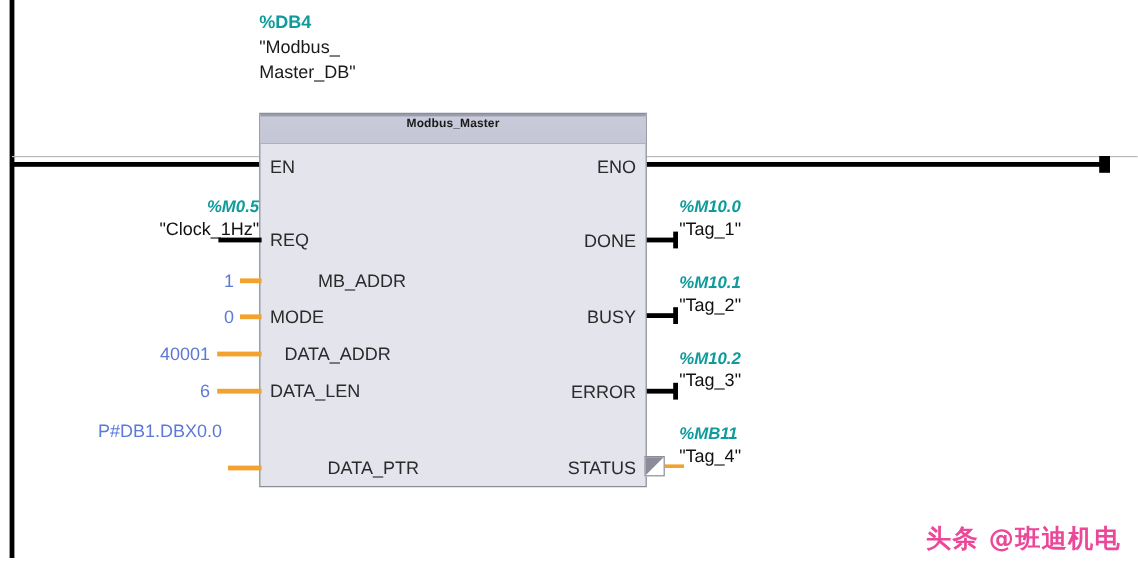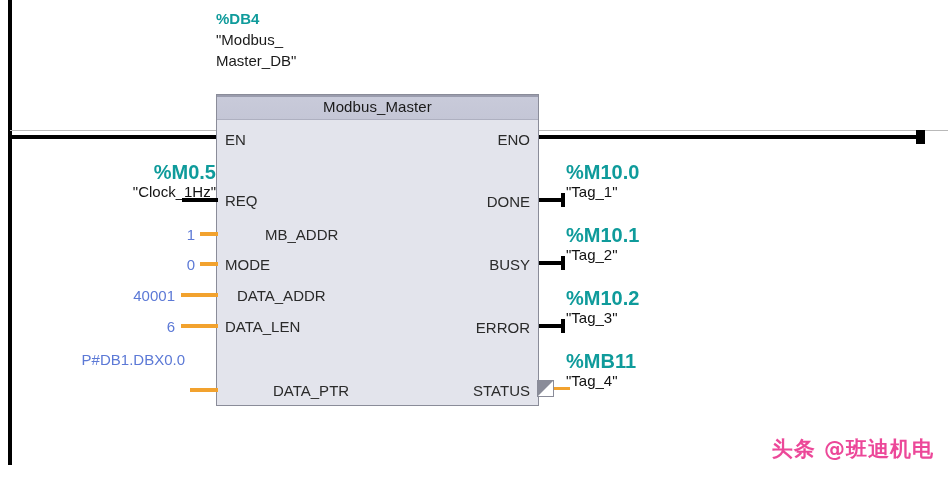--- a/index.html
+++ b/index.html
@@ -18,37 +18,37 @@
 
   
   .fb{position:absolute;left:216px;top:94px;width:323px;height:312px;
       background:#e3e4ec;border:1px solid #8a8c99;box-sizing:border-box;
       box-shadow:0 0 0 0 rgba(0,0,0,0);}
   .fb-head{position:absolute;left:0;top:0;width:100%;height:25px;
       background:linear-gradient(#c9cbda,#c4c6d6);
       border-bottom:1px solid #aeb0c0;box-sizing:border-box;}
   .fb-head-top{position:absolute;left:0;top:0;width:100%;height:2px;background:#9a9cad;}
   .fb-title{position:absolute;left:0;top:3px;width:100%;text-align:center;
-      font-size:15px;font-weight:normal;color:#1a1a1a;letter-spacing:.1px;}
+      font-size:10px;font-weight:bold;color:#1a1a1a;letter-spacing:.1px;}
 
   
   .pin{position:absolute;font-size:15px;color:#2a2a2a;line-height:16px;white-space:nowrap;}
   .pin.in{left:8px;text-align:left;}
   .pin.out{right:8px;text-align:right;}
 
   
   .dblabel{position:absolute;left:216px;top:8px;width:323px;text-align:left;line-height:21px;}
   .dblabel .db{font-size:15px;font-weight:bold;color:#0f9b9b;display:block;}
   .dblabel .nm{font-size:15px;color:#1a1a1a;display:block;}
 
   
   .op{position:absolute;white-space:nowrap;line-height:19px;}
   .op.right{text-align:right;}
   .op.left{text-align:left;}
-  .t-teal{font-size:20px;font-weight:bold;color:#0f9b9b;}
+  .t-teal{font-size:14px;font-weight:bold;color:#0f9b9b;font-style:italic;}
   .t-black{font-size:15px;color:#111;}
   .t-blue{font-size:15px;color:#5c79d6;}
 
   
   .wire{position:absolute;height:4px;}
   .wire.blk{background:#000;}
   .wire.org{background:#f2a22e;height:4px;}
   .wire.org-thin{background:#f2a22e;height:3px;}
   .tick{position:absolute;width:4px;height:14px;background:#000;}
 

